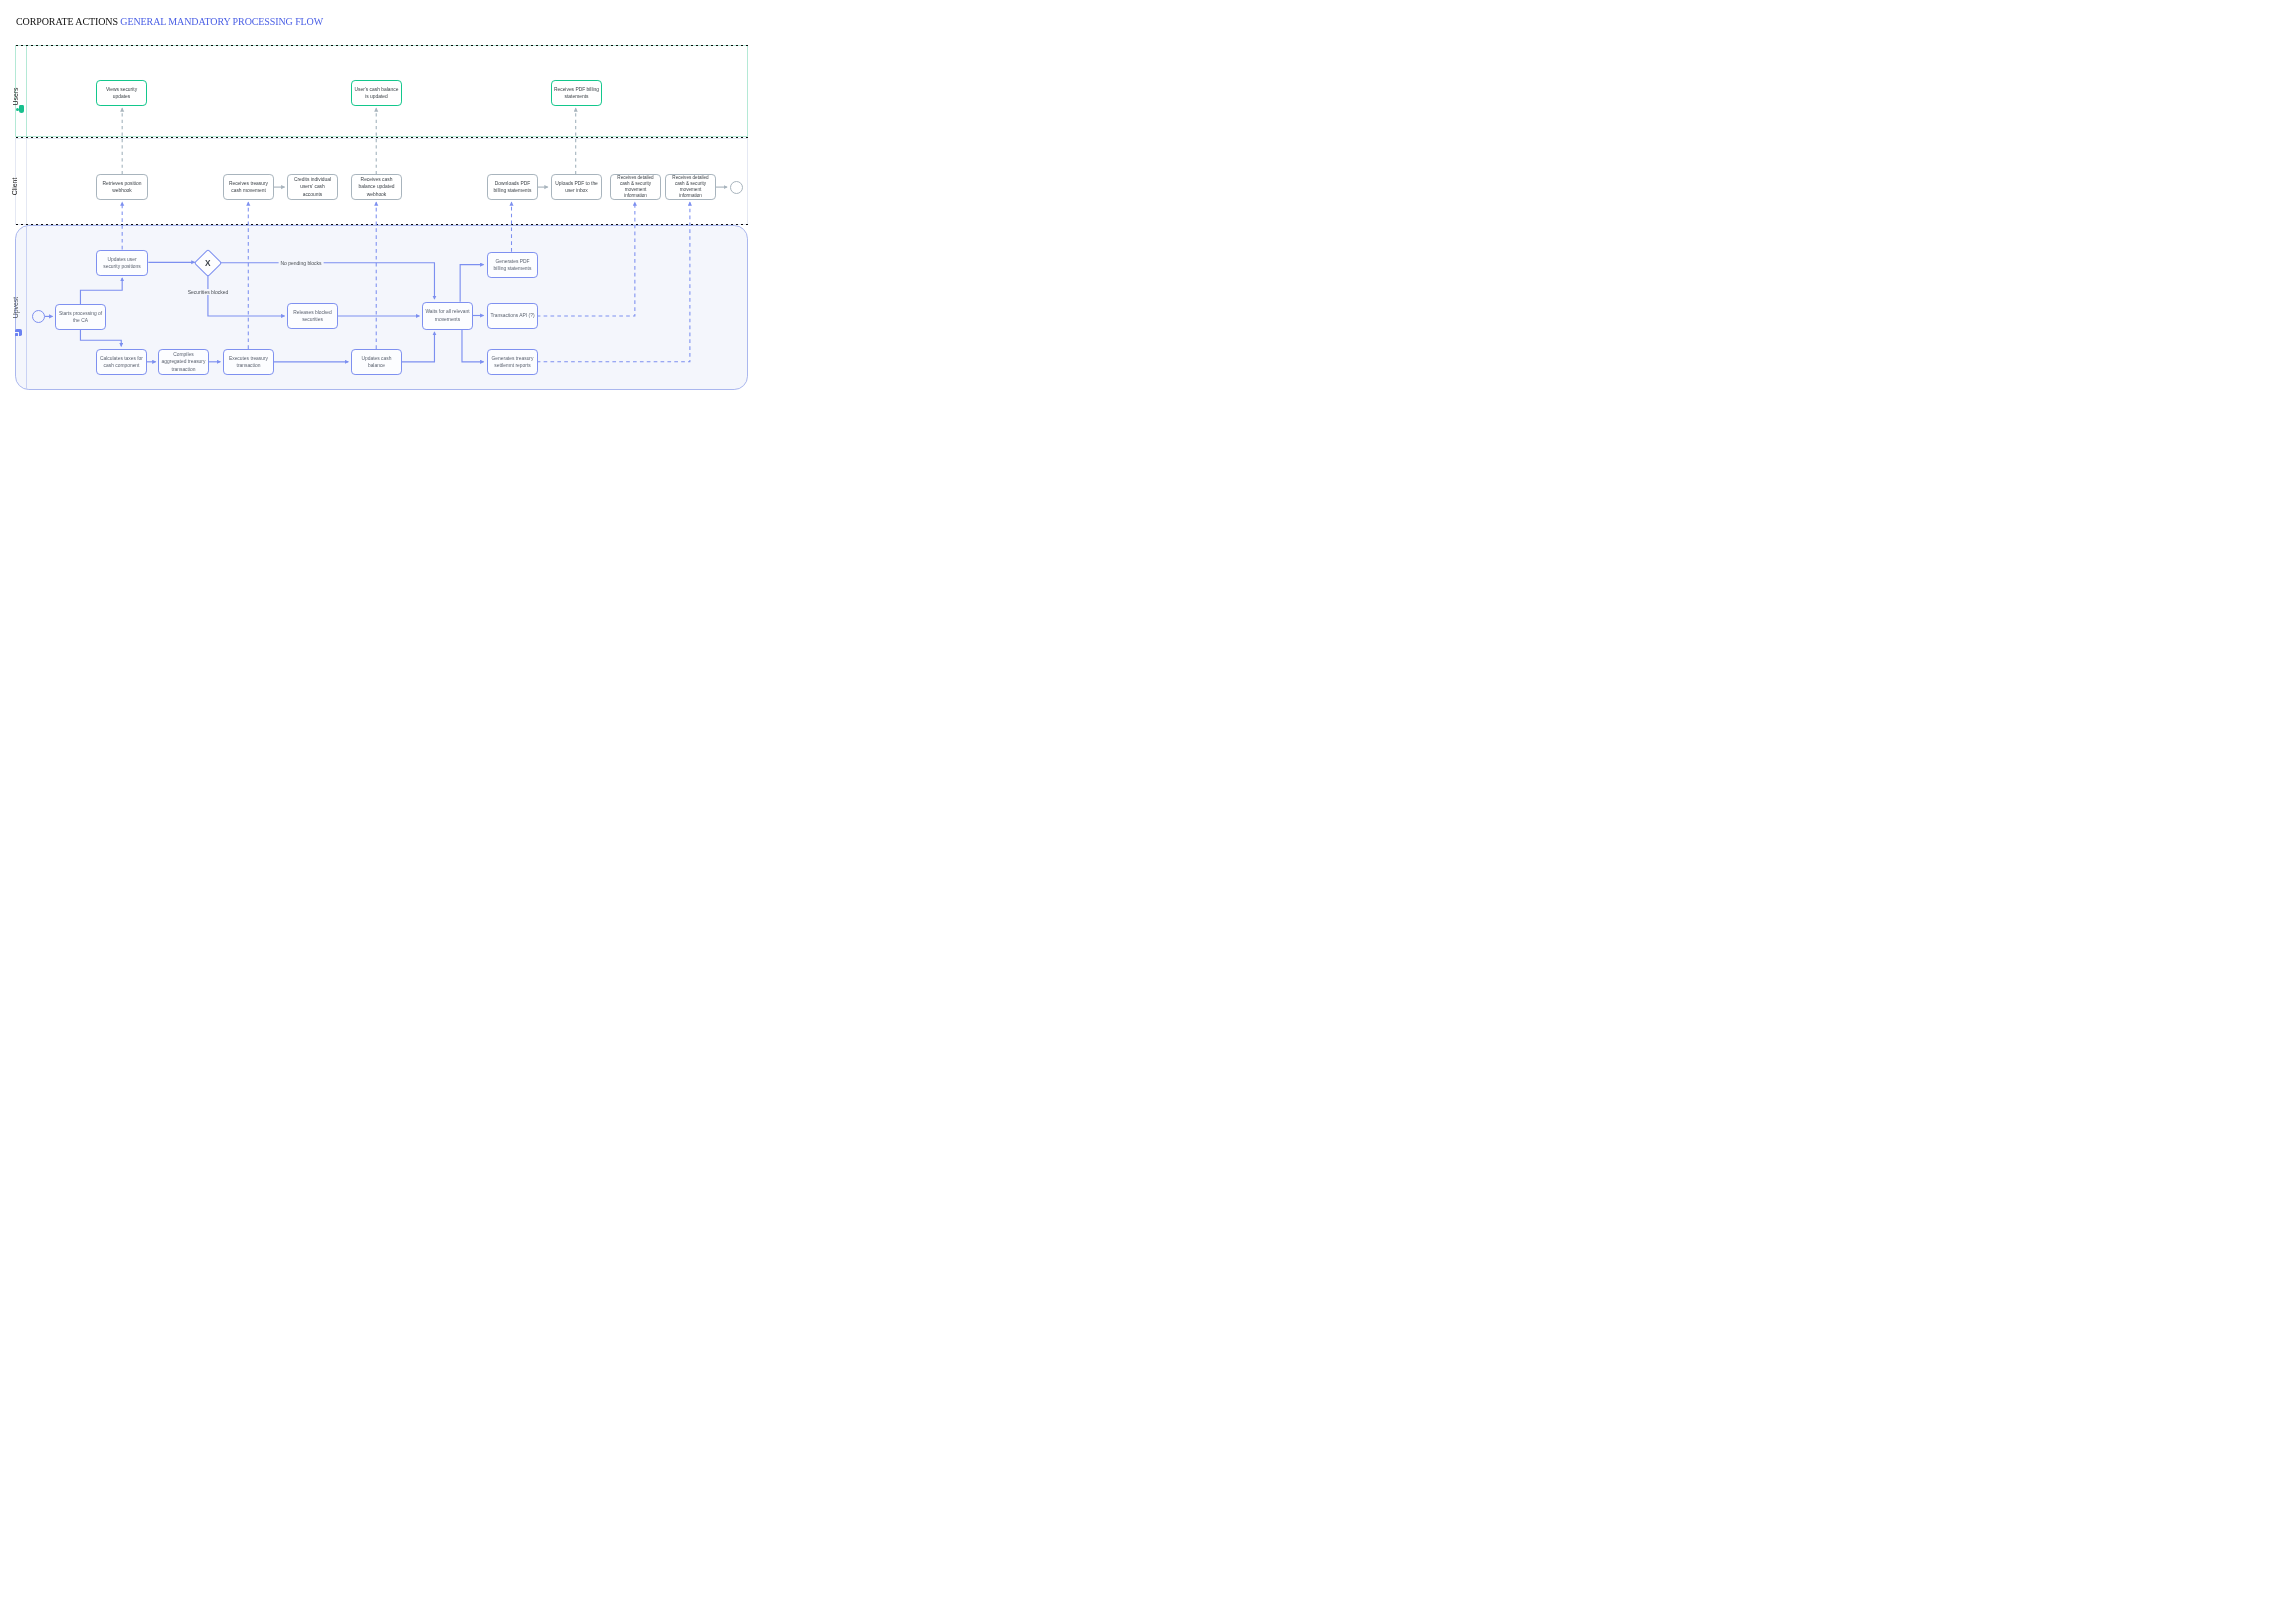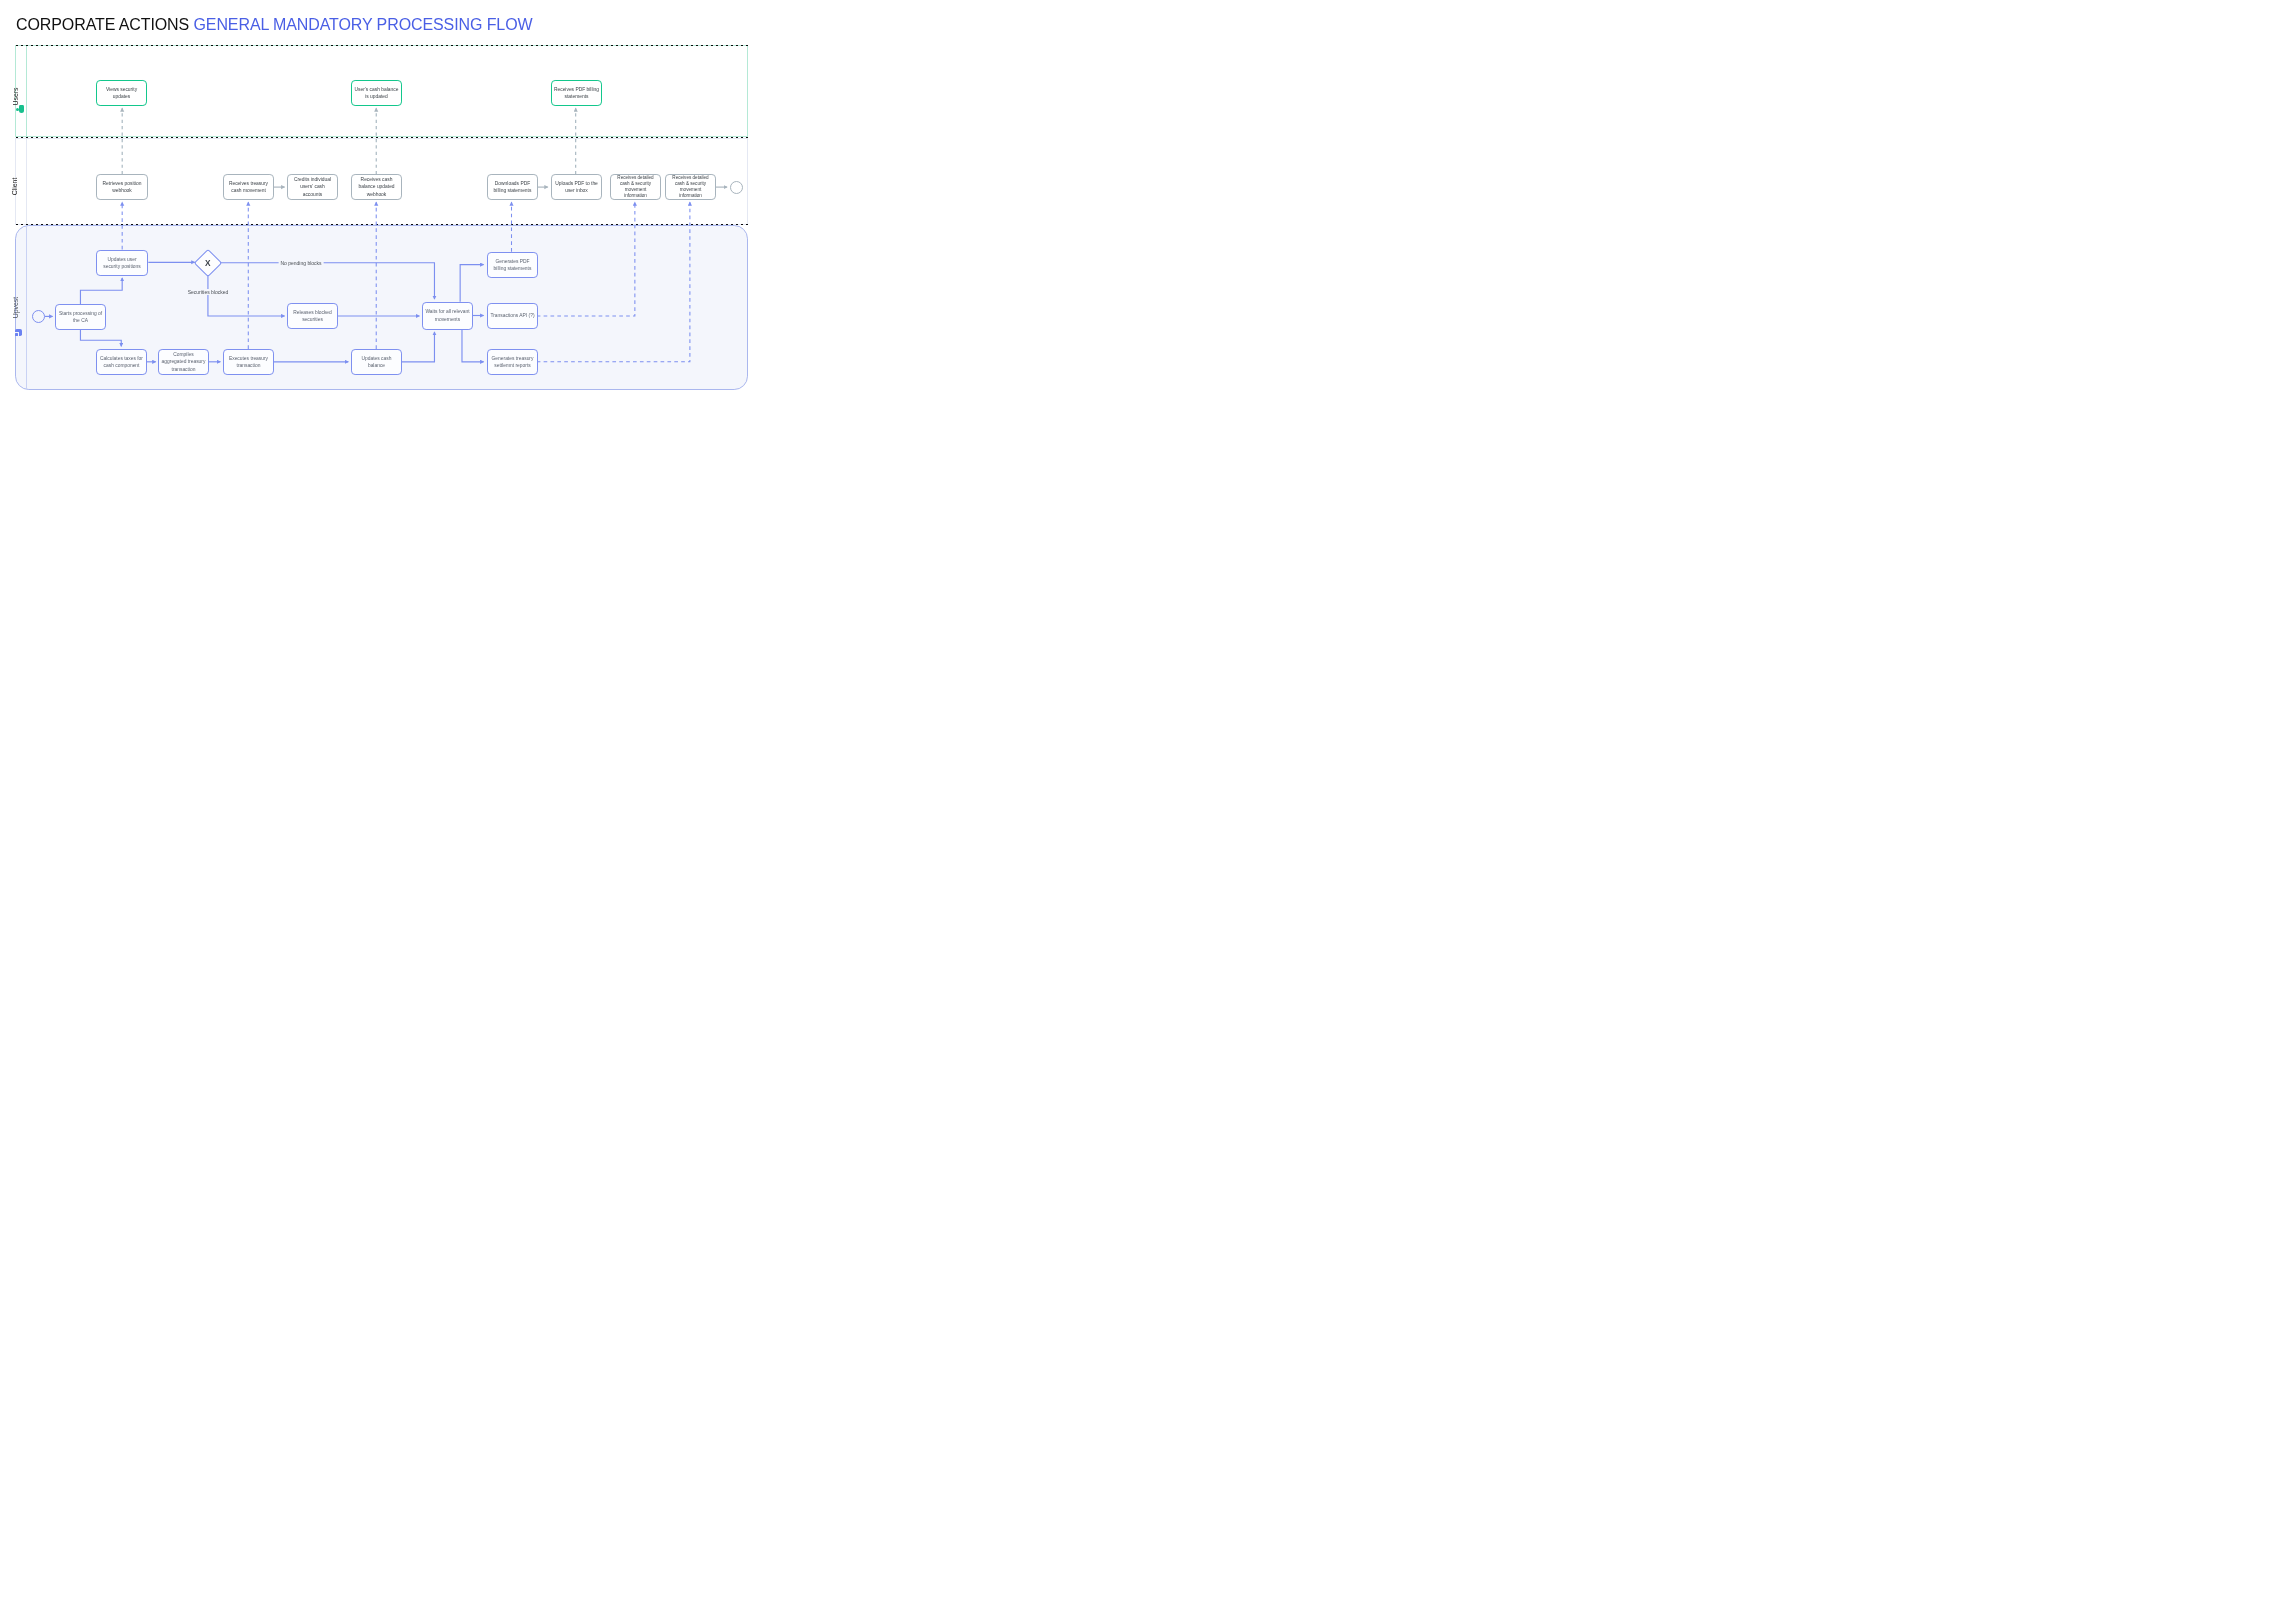--- a/index.html
+++ b/index.html
@@ -1,19 +1,19 @@
 <!DOCTYPE html>
 <html style="font-size:7.3px"><head>
 <meta charset="utf-8">
 <style>
   html,body{margin:0;padding:0;background:#ffffff;font-family:"Liberation Sans",sans-serif;}
   #canvas{position:relative;width:763px;height:404px;background:#ffffff;overflow:hidden;}
 
   
-  .title{position:absolute;left:16px;top:15.6px;font-size:16px;font-weight:500;letter-spacing:-0.1px;color:#111;white-space:nowrap;}
+  .title{position:absolute;left:16px;top:15.6px;font-size:10px;font-weight:500;letter-spacing:-0.1px;color:#111;white-space:nowrap;font-family:Liberation Serif, serif;}
   .title .hl{color:#4a5fe5;}
 
   
   .lane{position:absolute;left:15px;width:733px;box-sizing:border-box;}
   .lane-users{top:45px;height:92px;border:0.5px solid #b4e9d6;background:#ffffff;}
   .lane-client{top:138px;height:87px;border:0.5px solid #e4e8f3;background:#ffffff;}
   .lane-upvest{top:225px;height:165px;border:0.7px solid #aab7ee;background:#f4f6fc;border-radius:13.8px;}
   .lane-labelcol{position:absolute;left:0;top:0;bottom:0;width:10px;border-right:0.5px solid inherit;}
   .col-users{border-right:0.5px solid #b4e9d6;}
   .col-client{border-right:0.5px solid #e4e8f3;}

